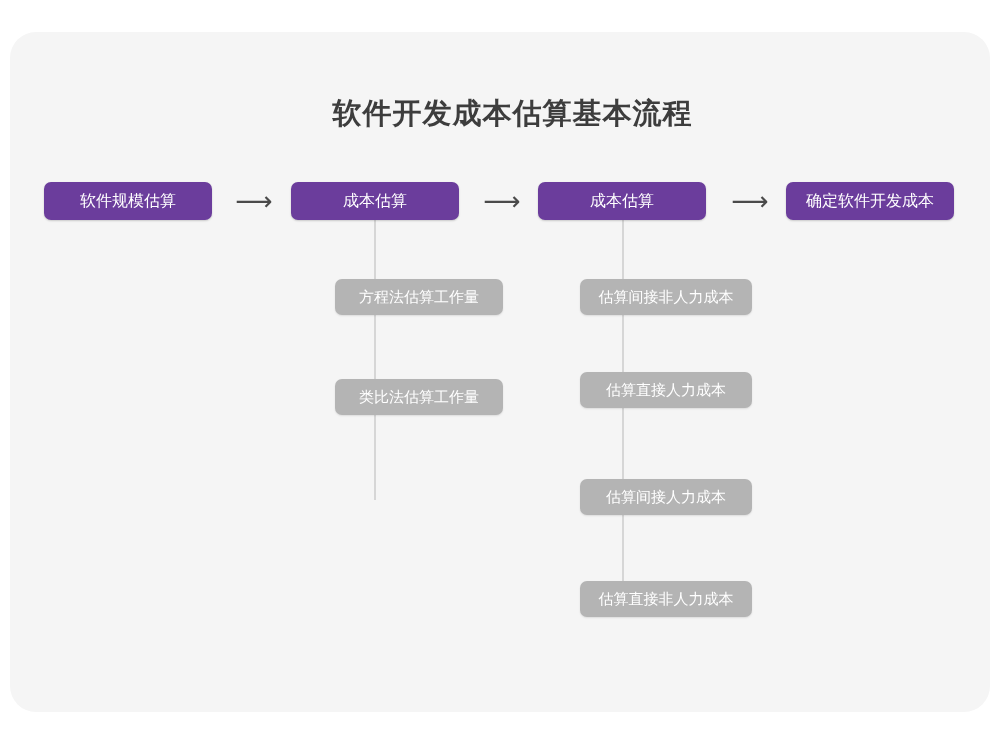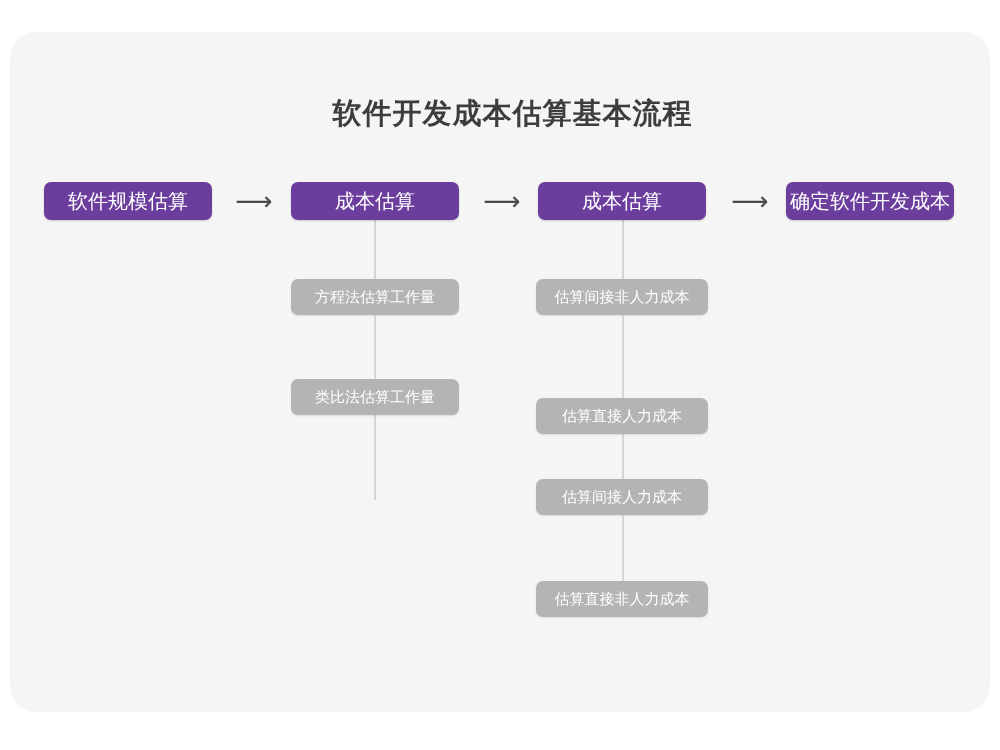--- a/index.html
+++ b/index.html
@@ -72,30 +72,31 @@
     display: flex;
     align-items: center;
     justify-content: center;
     border-radius: 7px;
     color: #ffffff;
     white-space: nowrap;
   }
 
   .node.primary {
     background: #6b3d9c;
-    font-size: 20px;
+    font-size: 16px;
     height: 38px;
     box-shadow: 0 1px 2px rgba(0,0,0,0.18);
   }
 
   .node.secondary {
     background: #b4b4b4;
     font-size: 15px;
     height: 36px;
     box-shadow: 0 1px 2px rgba(0,0,0,0.10);
+    margin-left: 44px;
   }
 </style>
 </head>
 <body>
 
 <div id="canvas">
 
   <div class="card"></div>
 
   <div class="title">软件开发成本估算基本流程</div>
@@ -113,21 +114,21 @@
 
   <div class="node secondary" style="left:291px; top:279px; width:168px;">方程法估算工作量</div>
 
   <div class="node secondary" style="left:291px; top:379px; width:168px;">类比法估算工作量</div>
 
 
   <div class="node primary" style="left:538px; top:182px; width:168px;">成本估算</div>
 
   <div class="node secondary" style="left:536px; top:279px; width:172px;">估算间接非人力成本</div>
 
-  <div class="node secondary" style="left:536px; top:398px; width:172px;">估算直接人力成本</div>
+  <div class="node secondary" style="left:536px; top:372px; width:172px;">估算直接人力成本</div>
 
   <div class="node secondary" style="left:536px; top:479px; width:172px;">估算间接人力成本</div>
 
   <div class="node secondary" style="left:536px; top:581px; width:172px;">估算直接非人力成本</div>
 
   <div class="node primary" style="left:786px; top:182px; width:168px;">确定软件开发成本</div>
 
 </div>
 
 </body></html>

